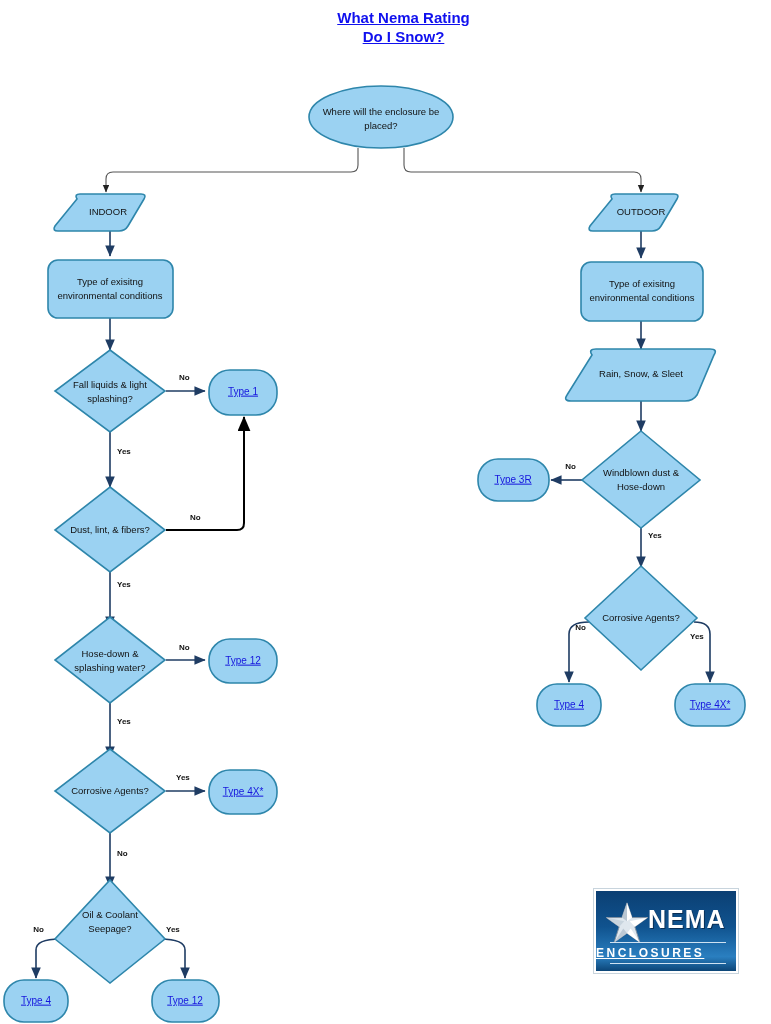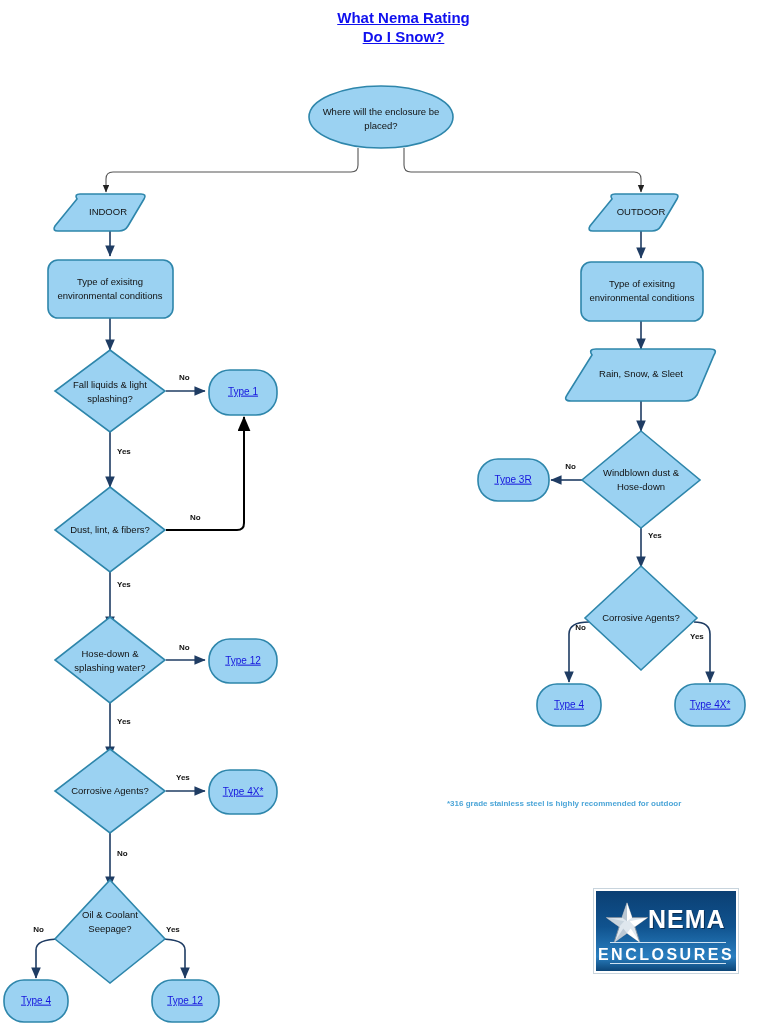--- a/index.html
+++ b/index.html
@@ -135,26 +135,26 @@
     right: 10px;
     top: 51px;
     height: 1px;
     background: #cfe2f2;
   }
   .logo-encl {
     position: absolute;
     left: 0;
     right: 0;
     top: 55px;
-    text-align: center;
     color: #ffffff;
-    font-size: 16px;
+    font-size: 12px;
     font-weight: bold;
     letter-spacing: 2.5px;
     font-family: "Liberation Sans", sans-serif;
+    text-decoration: underline;
   }
   .logo-rule2 {
     position: absolute;
     left: 14px;
     right: 10px;
     top: 72px;
     height: 1px;
     background: #cfe2f2;
   }
 </style>
@@ -335,21 +335,20 @@
     </g>
 
     <g>
       <rect class="shape-fill" x="675" y="684" width="70" height="42" rx="20" ry="20"></rect>
       <text class="link-text" x="710" y="705">Type 4X*</text>
     </g>
 
   </svg>
 
   <div class="footnote">
-    <div>*316 grade stainless steel is highly recommended for outdoor</div>
   </div>
 
   <div class="logo">
     <div class="logo-inner">
       <svg class="logo-star" viewBox="0 0 100 100">
         <polygon points="50,4 61,36 95,36 67,56 78,90 50,70 22,90 33,56 5,36 39,36" fill="#dfe7ee" stroke="#7f8f9e" stroke-width="2"></polygon>
         <polygon points="50,4 61,36 50,44" fill="#ffffff"></polygon>
         <polygon points="50,4 39,36 50,44" fill="#b9c6d2"></polygon>
         <polygon points="95,36 67,56 56,44" fill="#ffffff"></polygon>
         <polygon points="5,36 33,56 44,44" fill="#c8d4de"></polygon>

